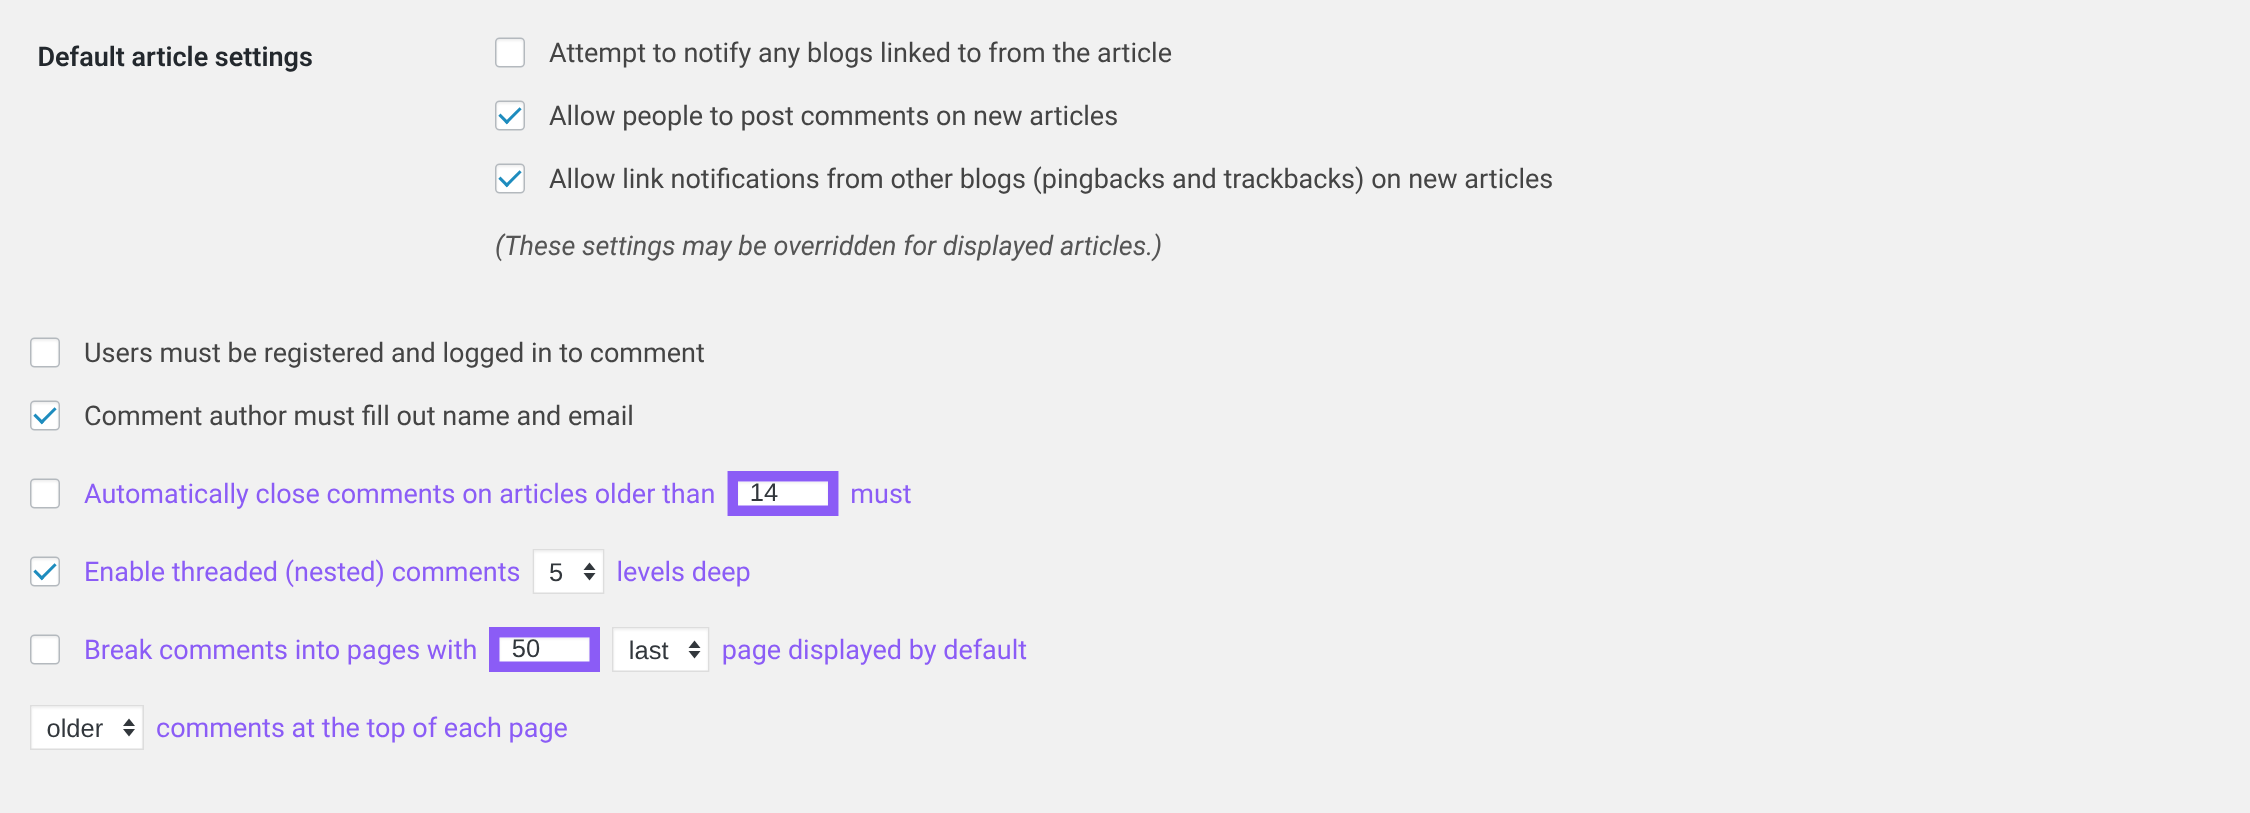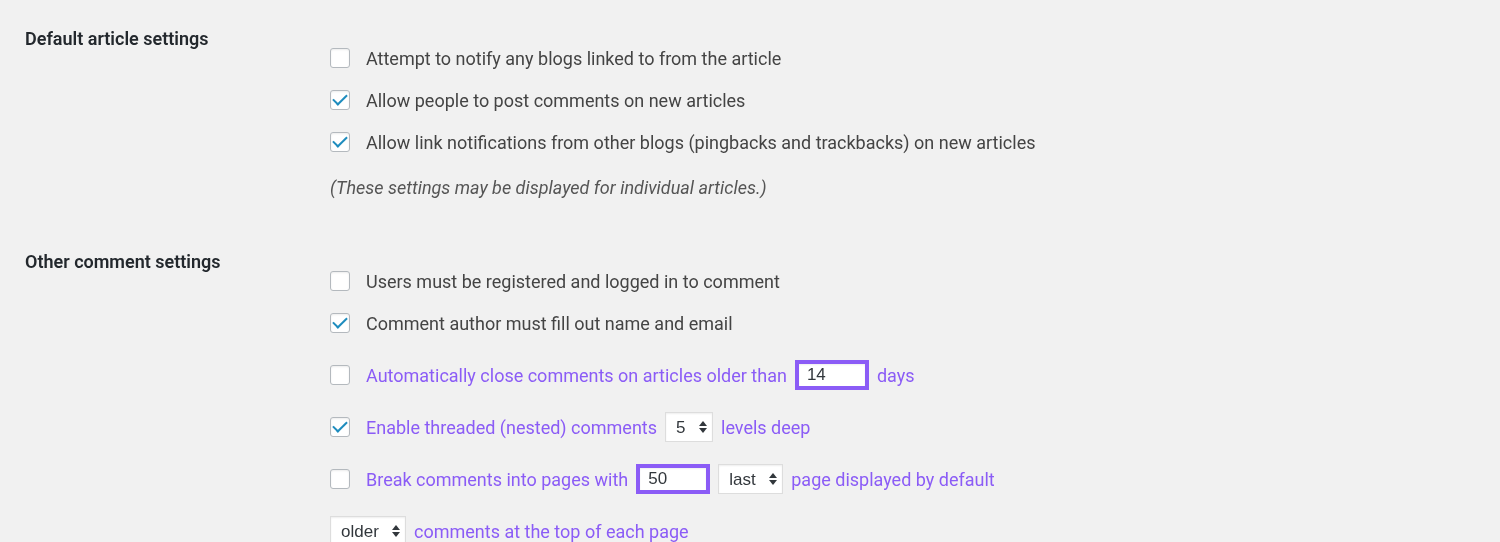--- a/index.html
+++ b/index.html
@@ -25,21 +25,20 @@
       padding-left: 5px;
       flex-shrink: 0;
     }
     .form-label span {
       font-weight: 600;
       color: #23282d;
       font-size: 18px;
     }
     .form-fields {
       flex: 1;
-      margin-top: 23px;
     }
     .field-line {
       display: flex;
       align-items: center;
       margin-bottom: 12px;
       min-height: 30px;
       flex-wrap: wrap;
       gap: 4px 8px;
     }
     .field-line.spaced {
@@ -81,21 +80,21 @@
     }
     .note {
       font-style: italic;
       color: #555;
       margin-top: 6px;
     }
     input[type="text"].num-input {
       width: 74px;
       height: 30px;
       padding: 3px 8px;
-      border: 4px solid #8b5cf6;
+      border: 7px solid #8b5cf6;
       background: #fff;
       color: #32373c;
       font-size: 17px;
       border-radius: 0;
       box-shadow: inset 0 1px 2px rgba(0,0,0,0.07);
     }
     .select-wrap {
       position: relative;
       display: inline-block;
     }
@@ -166,30 +165,27 @@
       </div>
 
       <div class="field-line">
         <span class="checkbox-wrap">
           <input type="checkbox" id="cb-ping" checked="" style="">
         </span>
         <label for="cb-ping" class="cb-label">Allow link notifications from other blogs (pingbacks and trackbacks) on new articles</label>
       </div>
 
       <div class="field-line">
-        <span class="note">(These settings may be displayed for individual articles.)</span>
+        <span class="note">(These settings may be overridden for displayed articles.)</span>
       </div>
 
     </div>
   </div>
 
   <div class="form-row">
-    <div class="form-label">
-      <span>Other comment settings</span>
-    </div>
     <div class="form-fields">
 
       <div class="field-line">
         <span class="checkbox-wrap">
           <input type="checkbox" id="cb-registered" style="">
         </span>
         <label for="cb-registered" class="cb-label">Users must be registered and logged in to comment</label>
       </div>
 
       <div class="field-line">
@@ -198,21 +194,21 @@
         </span>
         <label for="cb-nameemail" class="cb-label">Comment author must fill out name and email</label>
       </div>
 
       <div class="field-line spaced">
         <span class="checkbox-wrap">
           <input type="checkbox" id="cb-autoclose" style="">
         </span>
         <label for="cb-autoclose" class="cb-label inline-text">Automatically close comments on articles older than</label>
         <input type="text" class="num-input" value="14" style="">
-        <span class="inline-text">days</span>
+        <span class="inline-text">must</span>
       </div>
 
       <div class="field-line spaced">
         <span class="checkbox-wrap">
           <input type="checkbox" id="cb-threaded" checked="" style="">
         </span>
         <label for="cb-threaded" class="cb-label inline-text">Enable threaded (nested) comments</label>
         <span class="select-wrap">
           <select>
             <option>5</option>

